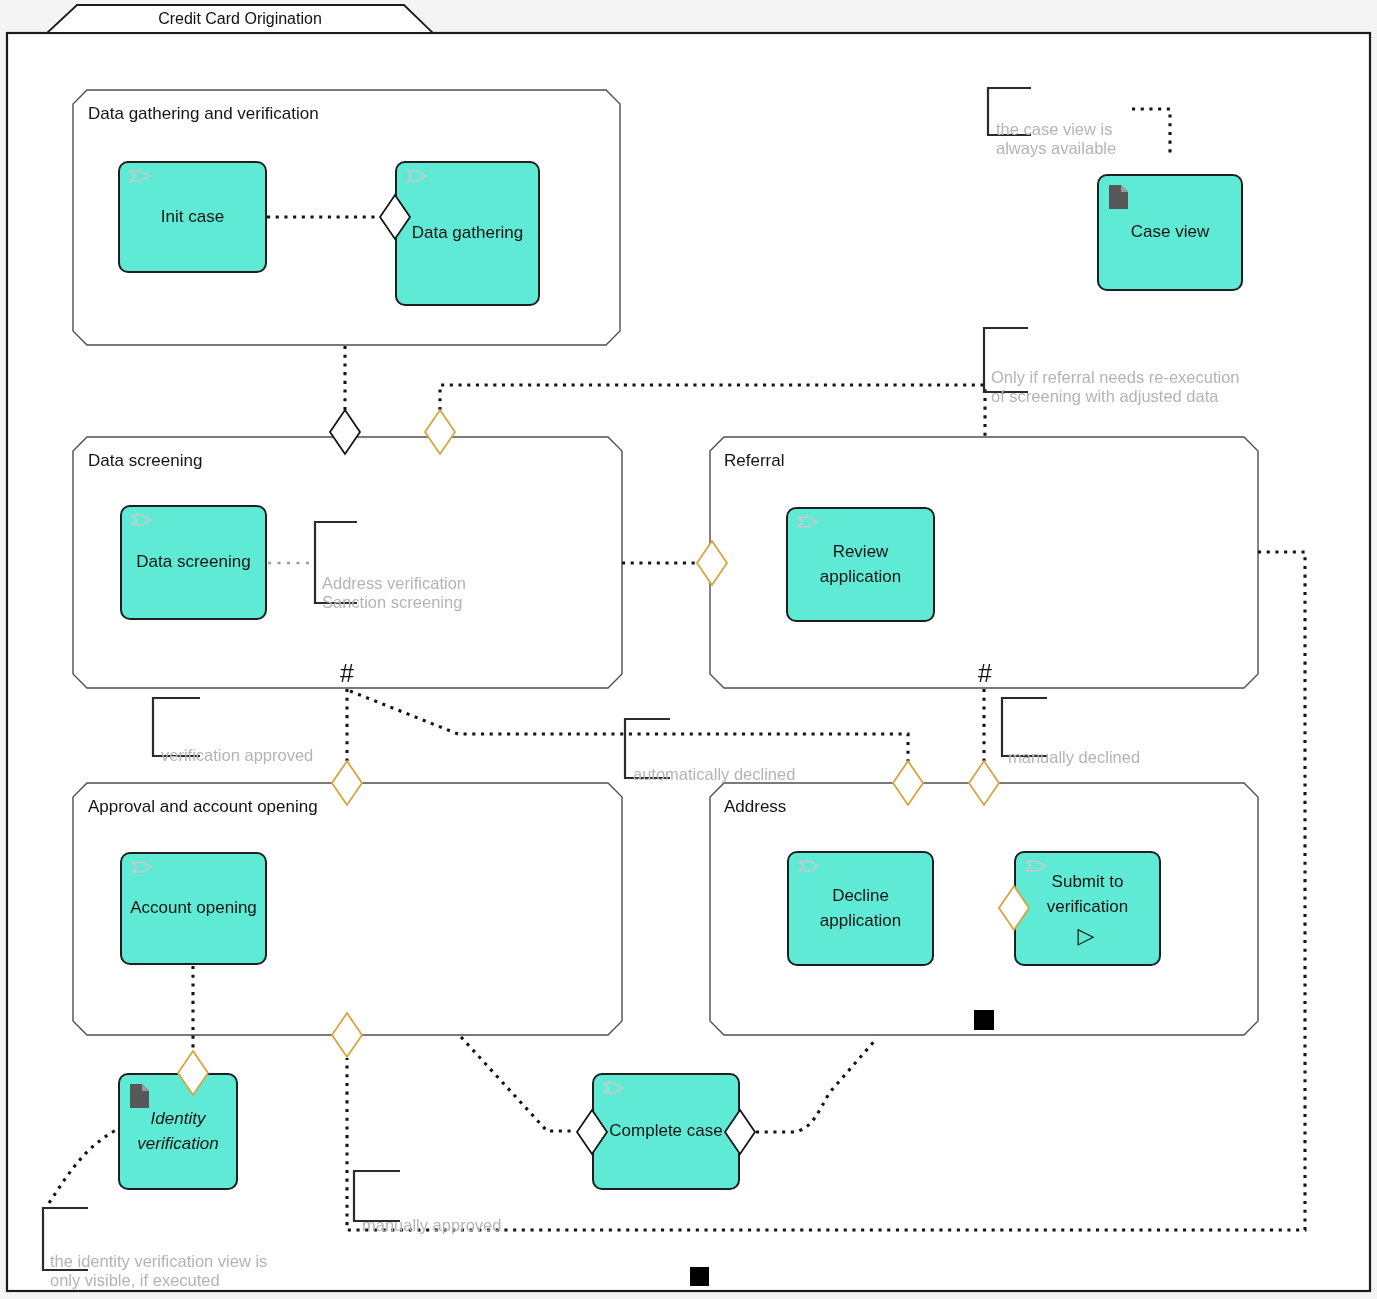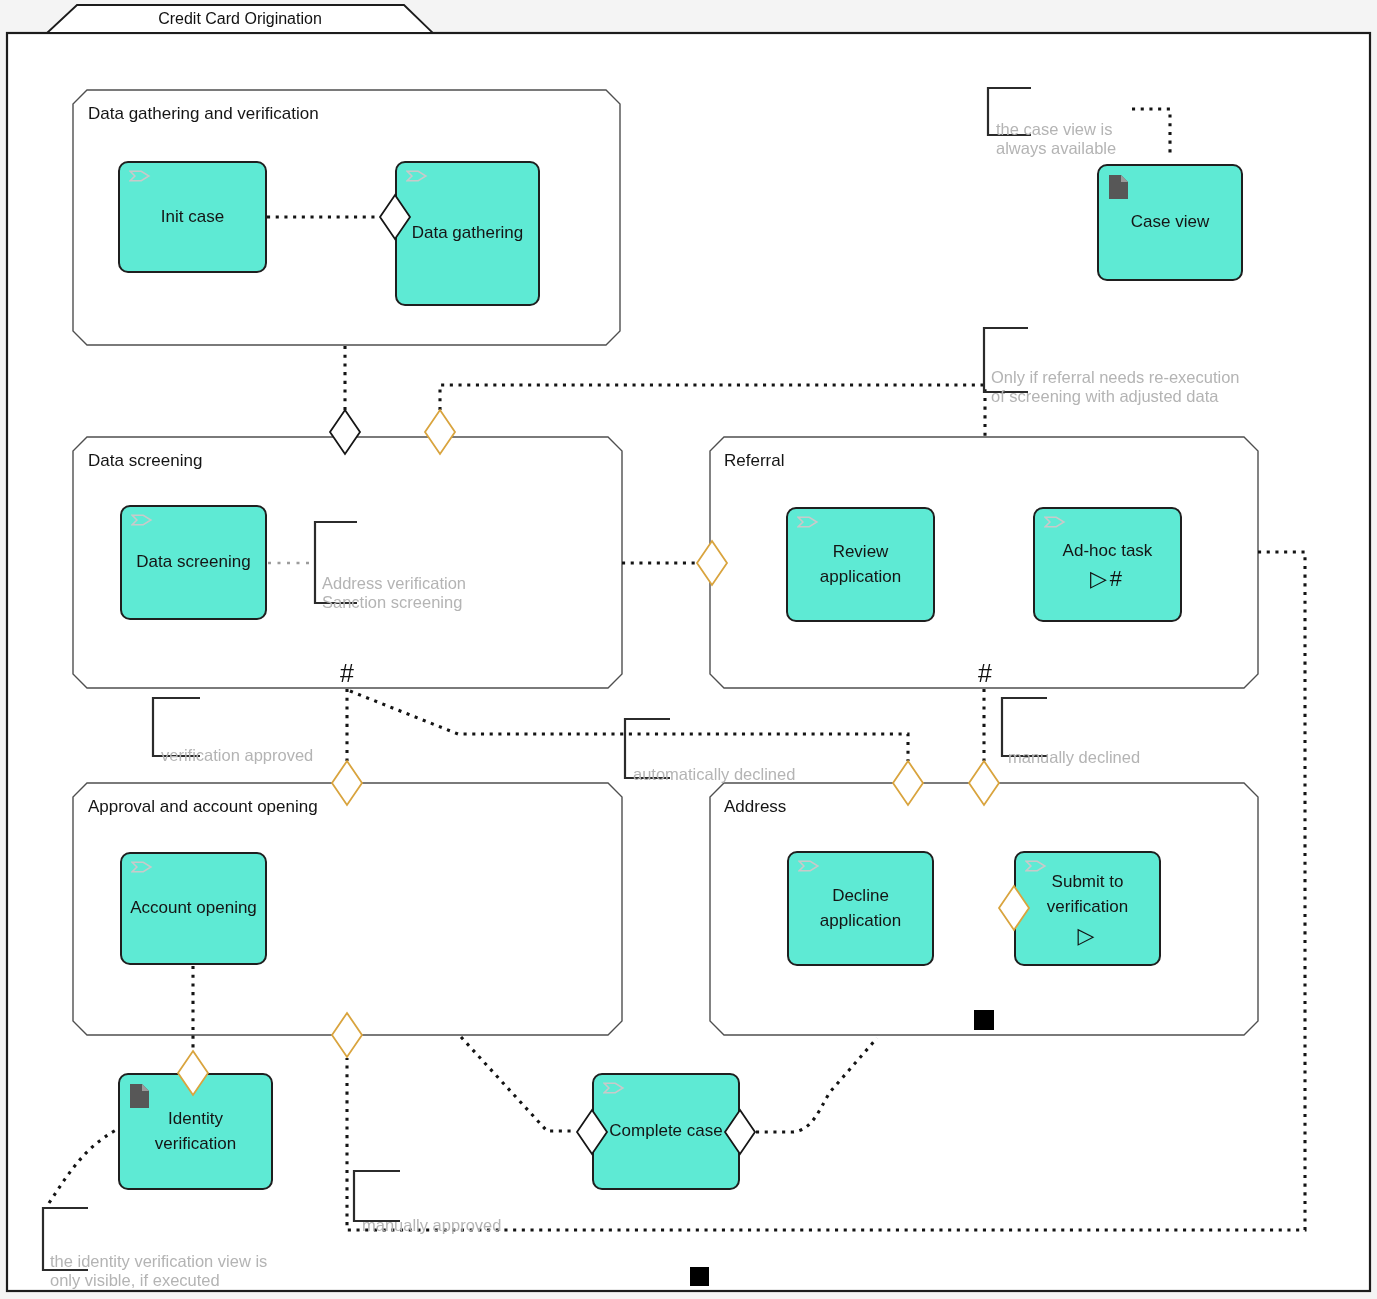--- a/index.html
+++ b/index.html
@@ -51,21 +51,21 @@
     <span class="label">Init case</span>
   </div>
 
   <div class="task" style="left:395px;top:161px;width:145px;height:145px;">
     <svg class="chevron" width="22" height="12" viewBox="0 0 26 14">
         <path d="M1.5 1.5 h13 l9 5.5 -9 5.5 h-13 l5.5 -5.5 z" fill="none" stroke="#c9c9c9" stroke-width="1.8"></path>
       </svg>
     <span class="label">Data gathering</span>
   </div>
 
-  <div class="task" style="left:1097px;top:164px;width:146px;height:117px;">
+  <div class="task" style="left:1097px;top:174px;width:146px;height:117px;">
     <svg class="doc" width="21" height="26" viewBox="0 0 21 26">
         <path d="M1 1 h12 l7 7 v17 h-19 z" fill="#575757"></path>
         <path d="M13 1 l7 7 h-7 z" fill="#9a9a9a"></path>
       </svg>
     <span class="label">Case view</span>
   </div>
 
   <div class="task" style="left:120px;top:505px;width:147px;height:115px;">
     <svg class="chevron" width="22" height="12" viewBox="0 0 26 14">
         <path d="M1.5 1.5 h13 l9 5.5 -9 5.5 h-13 l5.5 -5.5 z" fill="none" stroke="#c9c9c9" stroke-width="1.8"></path>
@@ -73,27 +73,20 @@
     <span class="label">Data screening</span>
   </div>
 
   <div class="task" style="left:786px;top:507px;width:149px;height:115px;">
     <svg class="chevron" width="22" height="12" viewBox="0 0 26 14">
         <path d="M1.5 1.5 h13 l9 5.5 -9 5.5 h-13 l5.5 -5.5 z" fill="none" stroke="#c9c9c9" stroke-width="1.8"></path>
       </svg>
     <span class="label">Review application</span>
   </div>
 
-  <div class="task" style="left:1033px;top:507px;width:149px;height:115px;">
-    <svg class="chevron" width="22" height="12" viewBox="0 0 26 14">
-        <path d="M1.5 1.5 h13 l9 5.5 -9 5.5 h-13 l5.5 -5.5 z" fill="none" stroke="#c9c9c9" stroke-width="1.8"></path>
-      </svg>
-    <span class="label">Ad-hoc task</span>
-    <span class="tmarkers">▷#</span>
-  </div>
 
   <div class="task" style="left:120px;top:852px;width:147px;height:113px;">
     <svg class="chevron" width="22" height="12" viewBox="0 0 26 14">
         <path d="M1.5 1.5 h13 l9 5.5 -9 5.5 h-13 l5.5 -5.5 z" fill="none" stroke="#c9c9c9" stroke-width="1.8"></path>
       </svg>
     <span class="label">Account opening</span>
   </div>
 
   <div class="task" style="left:787px;top:851px;width:147px;height:115px;">
     <svg class="chevron" width="22" height="12" viewBox="0 0 26 14">
@@ -103,21 +96,21 @@
   </div>
 
   <div class="task" style="left:1014px;top:851px;width:147px;height:115px;">
     <svg class="chevron" width="22" height="12" viewBox="0 0 26 14">
         <path d="M1.5 1.5 h13 l9 5.5 -9 5.5 h-13 l5.5 -5.5 z" fill="none" stroke="#c9c9c9" stroke-width="1.8"></path>
       </svg>
     <span class="label">Submit to verification</span>
     <span class="tmarkers">▷</span>
   </div>
 
-  <div class="task" style="left:118px;top:1073px;width:155px;height:117px;">
+  <div class="task" style="left:118px;top:1073px;width:120px;height:117px;font-style:italic;">
     <svg class="doc" width="21" height="26" viewBox="0 0 21 26">
         <path d="M1 1 h12 l7 7 v17 h-19 z" fill="#575757"></path>
         <path d="M13 1 l7 7 h-7 z" fill="#9a9a9a"></path>
       </svg>
     <span class="label">Identity verification</span>
   </div>
 
   <div class="task" style="left:592px;top:1073px;width:148px;height:117px;">
     <svg class="chevron" width="22" height="12" viewBox="0 0 26 14">
         <path d="M1.5 1.5 h13 l9 5.5 -9 5.5 h-13 l5.5 -5.5 z" fill="none" stroke="#c9c9c9" stroke-width="1.8"></path>

